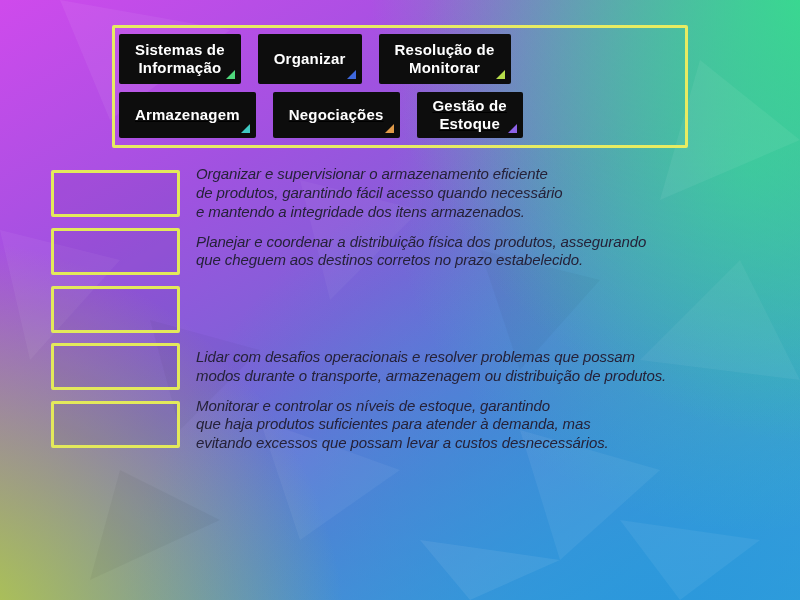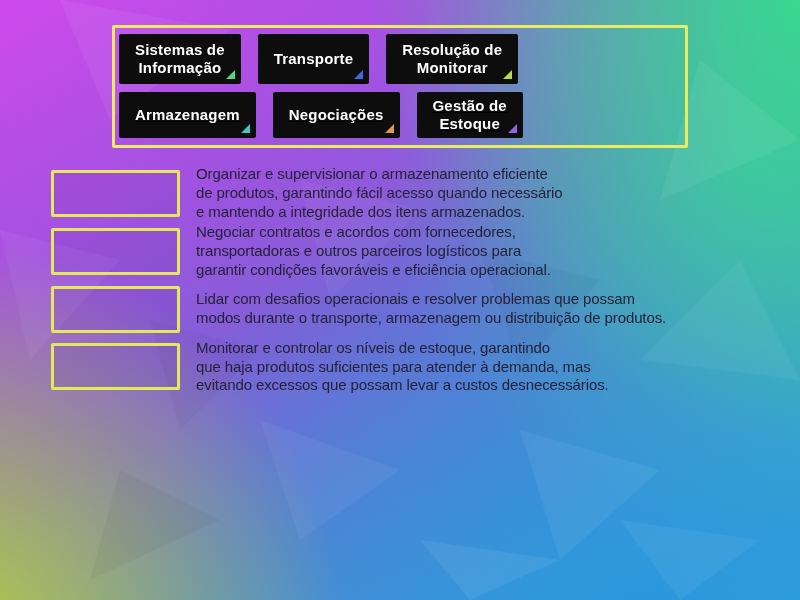--- a/index.html
+++ b/index.html
@@ -41,21 +41,21 @@
 
   
   .rows{position:absolute;left:51px;top:170px;width:720px;}
   .match-row{display:flex;align-items:center;height:47px;margin-bottom:10.8px;}
   .drop-box{
     flex:none;width:129px;height:47px;box-sizing:border-box;
     border:3px solid #e3e95b;border-radius:2px;background:rgba(25,25,60,0.06);
   }
   .desc{
     margin-left:16px;color:#252138;font-size:15px;line-height:18.8px;
-    white-space:pre-line;letter-spacing:-0.1px;font-weight:500;
+    white-space:pre-line;letter-spacing:-0.1px;font-weight:500;font-style:italic;
   }
 </style>
 </head>
 <body>
 
 <div class="stage">
 
   <svg class="poly" width="800" height="600" viewBox="0 0 800 600" aria-hidden="true">
     <polygon points="60,0 230,30 110,120" fill="#ffffff" opacity="0.06"></polygon>
     <polygon points="0,230 120,260 30,360" fill="#ffffff" opacity="0.05"></polygon>
@@ -72,21 +72,21 @@
   </svg>
 
   <div class="word-bank">
     <div class="bank-row bank-row-1">
       <div class="tile">
         <span class="tile-label">Sistemas de
 Informação</span>
         <span class="corner" style="border-bottom-color: rgb(79, 216, 124);"></span>
       </div>
       <div class="tile">
-        <span class="tile-label">Transporte</span>
+        <span class="tile-label">Organizar</span>
         <span class="corner" style="border-bottom-color: rgb(62, 104, 221);"></span>
       </div>
       <div class="tile">
         <span class="tile-label">Resolução de
 Monitorar</span>
         <span class="corner" style="border-bottom-color: rgb(181, 220, 74);"></span>
       </div>
     </div>
     <div class="bank-row bank-row-2">
       <div class="tile">
@@ -107,23 +107,25 @@
 
   <div class="rows">
     <div class="match-row">
       <div class="drop-box"></div>
       <div class="desc">Organizar e supervisionar o armazenamento eficiente
 de produtos, garantindo fácil acesso quando necessário
 e mantendo a integridade dos itens armazenados.</div>
     </div>
     <div class="match-row">
       <div class="drop-box"></div>
-      <div class="desc">Negociar contratos e acordos com fornecedores,
-transportadoras e outros parceiros logísticos para
-garantir condições favoráveis e eficiência operacional.</div>
+      <div class="desc">Planejar e coordenar a distribuição física dos produtos, assegurando
+que cheguem aos destinos corretos no prazo estabelecido.</div>
+    </div>
+    <div class="match-row">
+      <div class="drop-box"></div>
     </div>
     <div class="match-row">
       <div class="drop-box"></div>
       <div class="desc">Lidar com desafios operacionais e resolver problemas que possam
 modos durante o transporte, armazenagem ou distribuição de produtos.</div>
     </div>
     <div class="match-row">
       <div class="drop-box"></div>
       <div class="desc">Monitorar e controlar os níveis de estoque, garantindo
 que haja produtos suficientes para atender à demanda, mas

